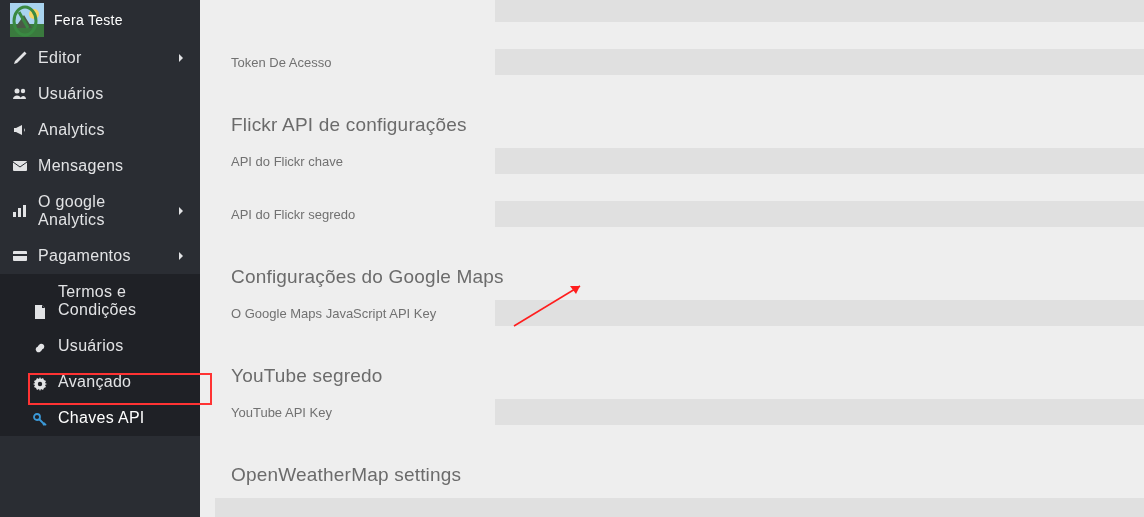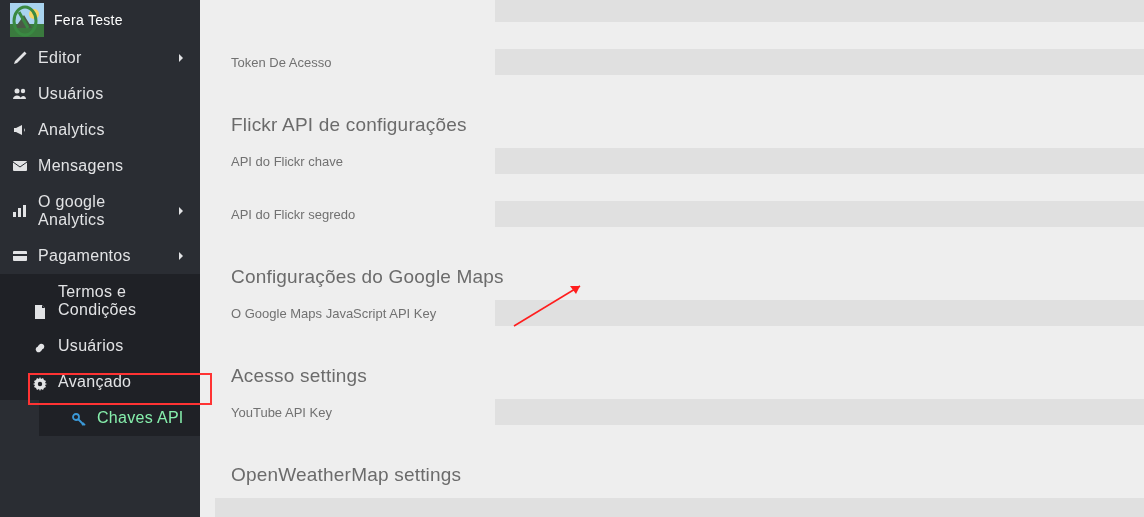--- a/index.html
+++ b/index.html
@@ -81,22 +81,21 @@
     .sub-item .icon {
       width: 16px;
       height: 14px;
       margin-right: 10px;
       display: inline-flex;
       align-items: center;
       justify-content: center;
       flex-shrink: 0;
     }
     .sub-item.active {
-      color: #86efac;
-      margin-left: 39px;
+      color: #ffffff;
     }
     .sub-item.active .icon svg { fill: #3b99d8 !important; }
     .highlight-box {
       position: absolute;
       border: 2px solid #ff3333;
       pointer-events: none;
       z-index: 10;
     }
     .content {
       flex: 1;
@@ -299,21 +298,21 @@
     <input class="form-input" type="text" style="">
   </div>
 
   <div class="section-heading">Configurações do Google Maps</div>
 
   <div class="form-row">
     <div class="form-label">O Google Maps JavaScript API Key</div>
     <input class="form-input" type="text" style="">
   </div>
 
-  <div class="section-heading">Acesso settings</div>
+  <div class="section-heading">YouTube segredo</div>
 
   <div class="form-row">
     <div class="form-label">YouTube API Key</div>
     <input class="form-input" type="text" style="">
   </div>
 
   <div class="section-heading">OpenWeatherMap settings</div>
 
   <div class="form-row">
     <input class="form-input" type="text" style="">

